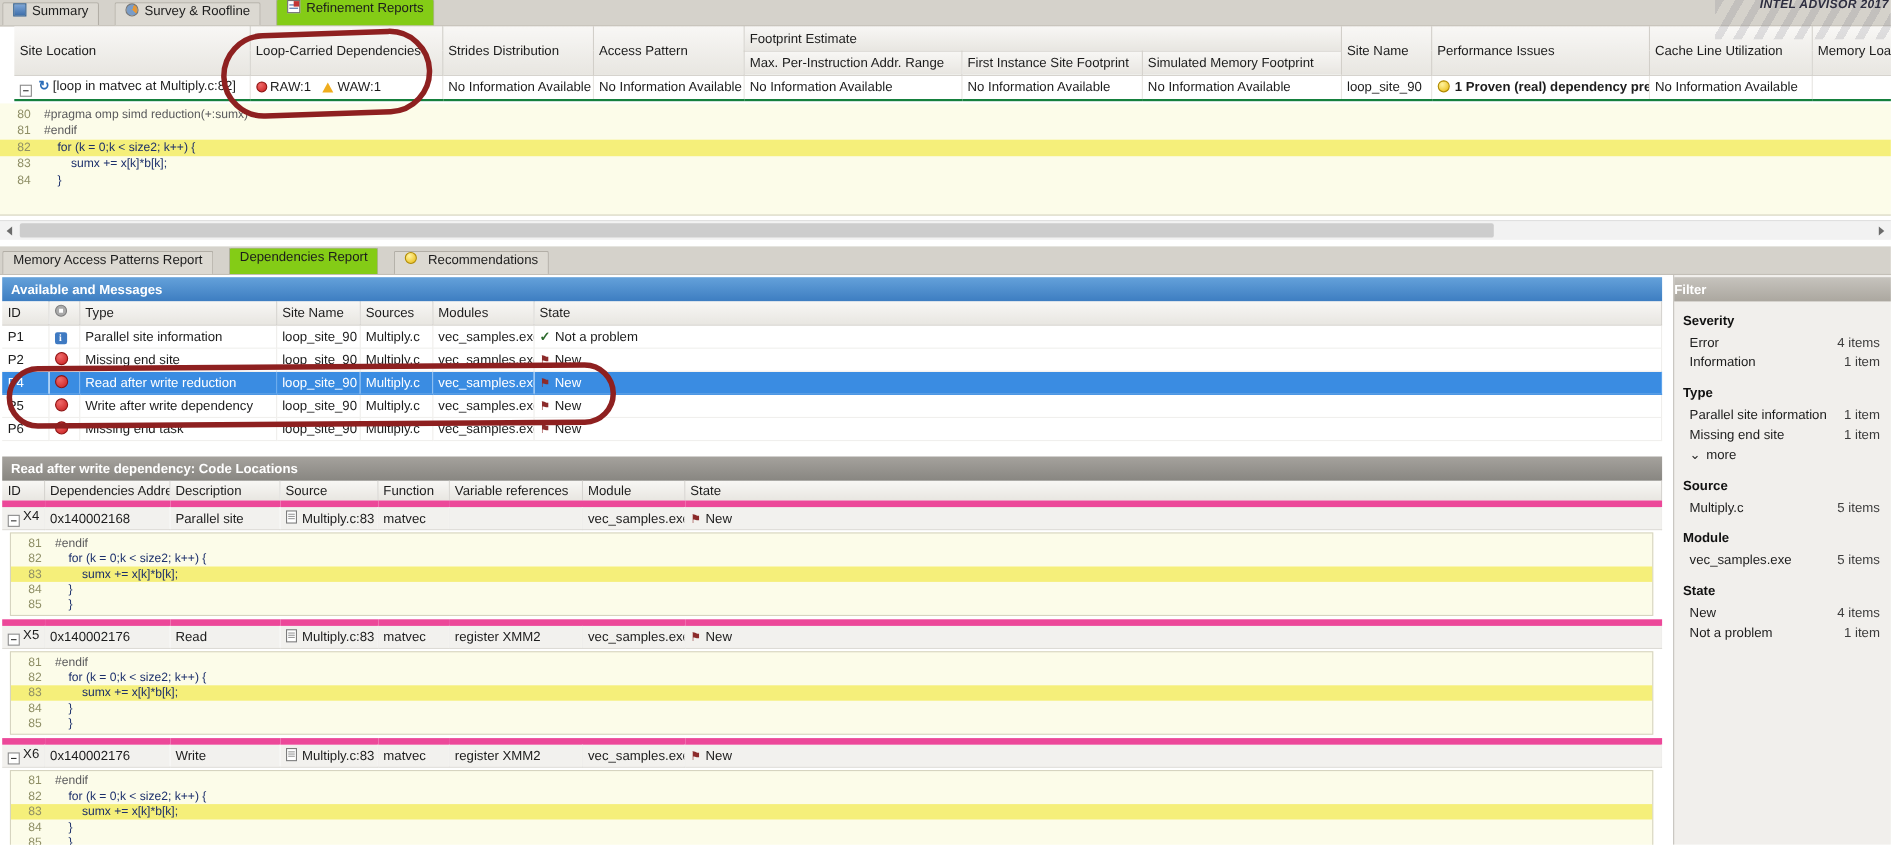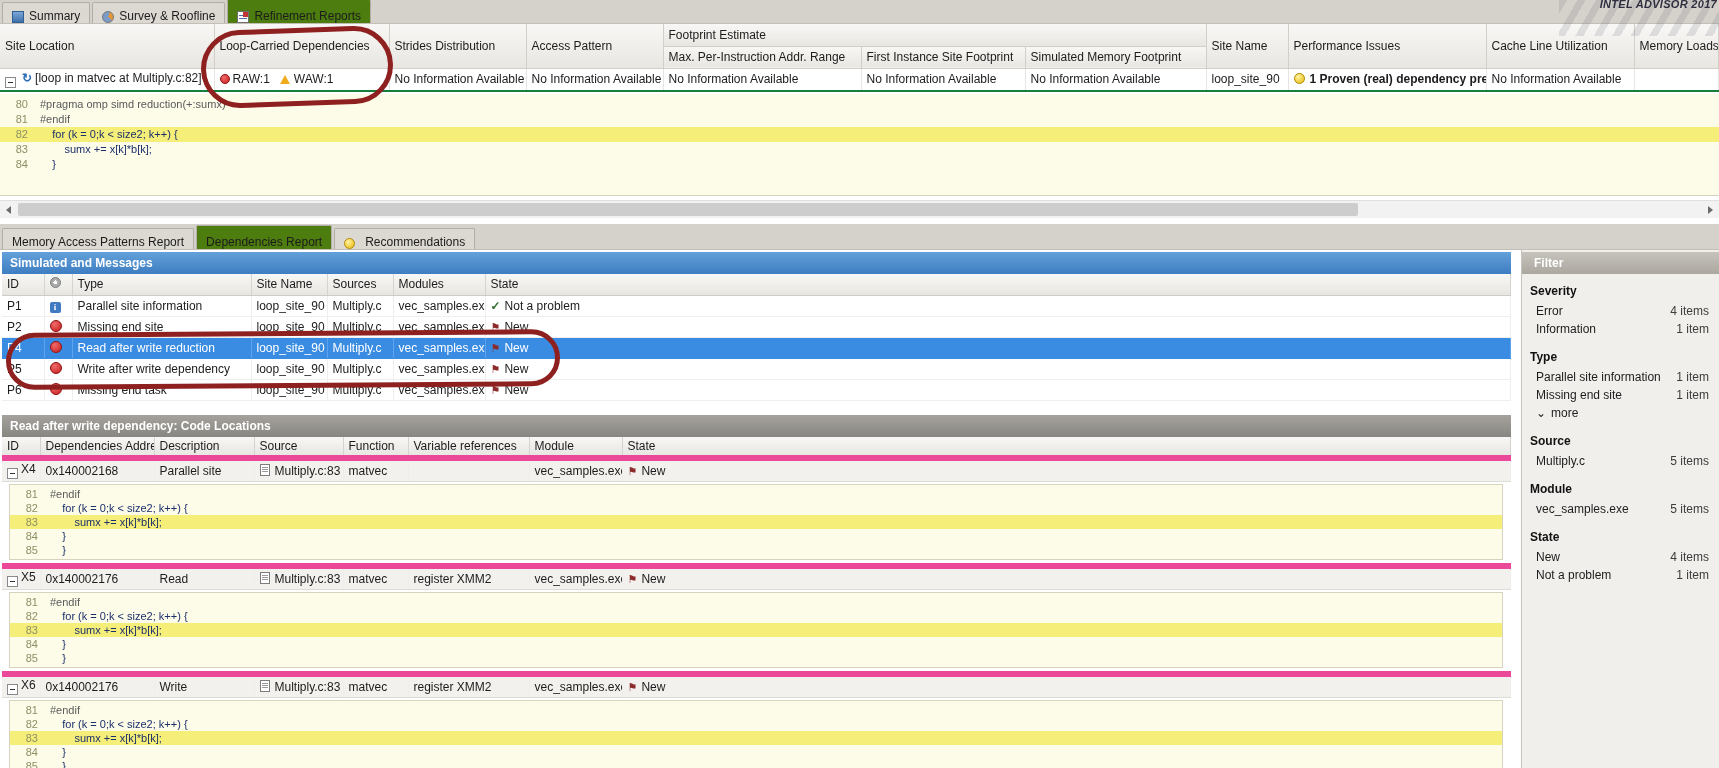--- a/index.html
+++ b/index.html
@@ -6,35 +6,35 @@
   body{
     width:1719px;height:768px;overflow:hidden;position:relative;
     background:#fff;color:#1c1c1c;
     font-family:"Liberation Sans",sans-serif;font-size:12px;
   }
   
   .tabbar{position:absolute;left:0;width:1719px;background:#d5d2cb;border-bottom:1px solid #c3bfb7;
     display:flex;align-items:flex-end;padding-left:2px;box-sizing:border-box}
   .tabbar.top{top:0;height:24px}
   .tabbar.bottom{top:224px;height:26px}
-  .tab{display:flex;align-items:flex-end;gap:5px;height:20px;padding:0 9px;background:#dcd9d2;
-    border:1px solid #b2aea6;border-bottom:none;border-radius:2px 2px 0 0;margin-right:2px;white-space:nowrap;cursor:default}
-  .tab.active{background:#4d7c0f;height:23px;position:relative;z-index:3}
+  .tab{display:flex;align-items:flex-start;gap:5px;height:20px;padding:0 9px;background:#dcd9d2;
+    border:1px solid #b2aea6;border-bottom:none;border-radius:2px 2px 0 0;margin-right:14px;white-space:nowrap;cursor:default}
+  .tab.active{background:#84cc16;height:23px;position:relative;z-index:3}
   .ticon{width:12px;height:12px;display:inline-block;box-sizing:border-box}
   .summary-ic{background:linear-gradient(#7da6d8,#3f6faa);border:1px solid #2f5f92}
   .survey-ic{border-radius:50%;background:conic-gradient(from 20deg,#e2973a 0 110deg,#7a9cc6 110deg 360deg);border:1px solid #777}
   .refine-ic{background:#fff;border:1px solid #6f6f6f;position:relative}
   .refine-ic::after{content:"";position:absolute;right:0;top:0;width:5px;height:5px;background:#c23434}
   .refine-ic::before{content:"";position:absolute;left:1px;top:3px;width:8px;height:1px;background:#4a6ea8;box-shadow:0 3px 0 #4a6ea8}
   
   .wm{position:absolute;top:0;right:0;width:160px;height:36px;overflow:hidden;z-index:40;pointer-events:none}
   .wm .stripes{position:absolute;inset:0;background:repeating-linear-gradient(120deg,rgba(110,110,125,.18) 0 7px,rgba(0,0,0,0) 7px 16px)}
   .wm .wmtext{position:absolute;top:-2px;right:2px;font-size:11px;font-weight:bold;font-style:italic;color:#2e2e40;letter-spacing:.3px;white-space:nowrap}
   
-  .reftable-wrap{position:absolute;top:24px;left:0;width:1653px}
+  .reftable-wrap{position:absolute;top:24px;left:13px;width:1653px}
   table{border-collapse:collapse;table-layout:fixed}
   .reftable{width:1719px}
   .reftable th{background:linear-gradient(#f8f7f5,#e8e6e1);border-right:1px solid #d2cfc9;border-bottom:1px solid #d2cfc9;
     font-weight:normal;text-align:left;padding:1px 5px;height:22px;box-sizing:border-box;white-space:nowrap;overflow:hidden}
   .reftable td{border-right:1px solid #e7e5e1;border-bottom:2px solid #15803d;padding:0 5px;height:21px;
     white-space:nowrap;overflow:hidden;background:#fff}
   .bold{font-weight:bold}
   
   .codeview{background:#fcfce9;font-family:Liberation Sans, sans-serif;font-size:11px;box-sizing:border-box}
   .top-code{position:absolute;top:94px;left:0;width:1719px;height:102px;border-bottom:1px solid #d4d2c0;padding-top:3px}
@@ -83,21 +83,21 @@
   .icon-doc::after{content:"";position:absolute;left:1px;right:1px;top:2px;height:1px;background:#9a9a9a;box-shadow:0 2px 0 #9a9a9a,0 4px 0 #9a9a9a}
   .expander{width:9px;height:9px;border:1px solid #8a8a8a;background:#fff;display:inline-flex;align-items:center;justify-content:center;
     margin-right:3px;vertical-align:-1px;box-sizing:content-box}
   .expander::after{content:"";width:5px;height:1px;background:#333}
   .icon-sevcol{width:9px;height:9px;border:1px solid #7d7d7d;border-radius:50%;display:inline-block;
     background:radial-gradient(circle,#fff 0 2px,#aaa 2px)}
   
   .filter{position:absolute;top:250px;left:1521px;width:198px;height:518px;background:#f1efec;
     border-left:1px solid #c6c3bd;box-sizing:border-box}
   .filter-bar{height:22px;margin-top:2px;background:linear-gradient(#c6c3bd,#aba79f);color:#fff;font-weight:bold;
-    display:flex;align-items:center;padding:0 12px}
+    display:flex;align-items:center;padding:0 0}
   .fgroup{padding:4px 8px 2px}
   .gname{font-weight:bold;margin:6px 0 4px;color:#111}
   .fitem{display:flex;justify-content:space-between;padding:2px 2px 2px 6px}
   .fcount{color:#3c3c3c}
   .fmore{display:flex;align-items:center;gap:5px;padding:2px 6px;color:#222}
   
   .oval{position:absolute;border:5px solid #8e2020;pointer-events:none;z-index:50;border-radius:45px;box-sizing:border-box}
   .oval1{left:201px;top:28px;width:192px;height:78px;transform:rotate(-2deg)}
   .oval2{left:6px;top:331px;width:554px;height:57px;border-radius:30px;transform:rotate(-0.4deg)}
 </style>
@@ -223,21 +223,21 @@
   </div>
   <div class="tab">
     <span class="bulb"></span>
     <span>Recommendations</span>
   </div>
 </div>
 
 <div class="bottom-left">
 
   <div class="section-bar blue">
-    <span>Simulated and Messages</span>
+    <span>Available and Messages</span>
   </div>
 
   <table class="ptable">
     <colgroup>
       <col style="width:42px">
         <col style="width:28px">
         <col style="width:179px">
         <col style="width:76px">
       <col style="width:66px">
         <col style="width:92px">

